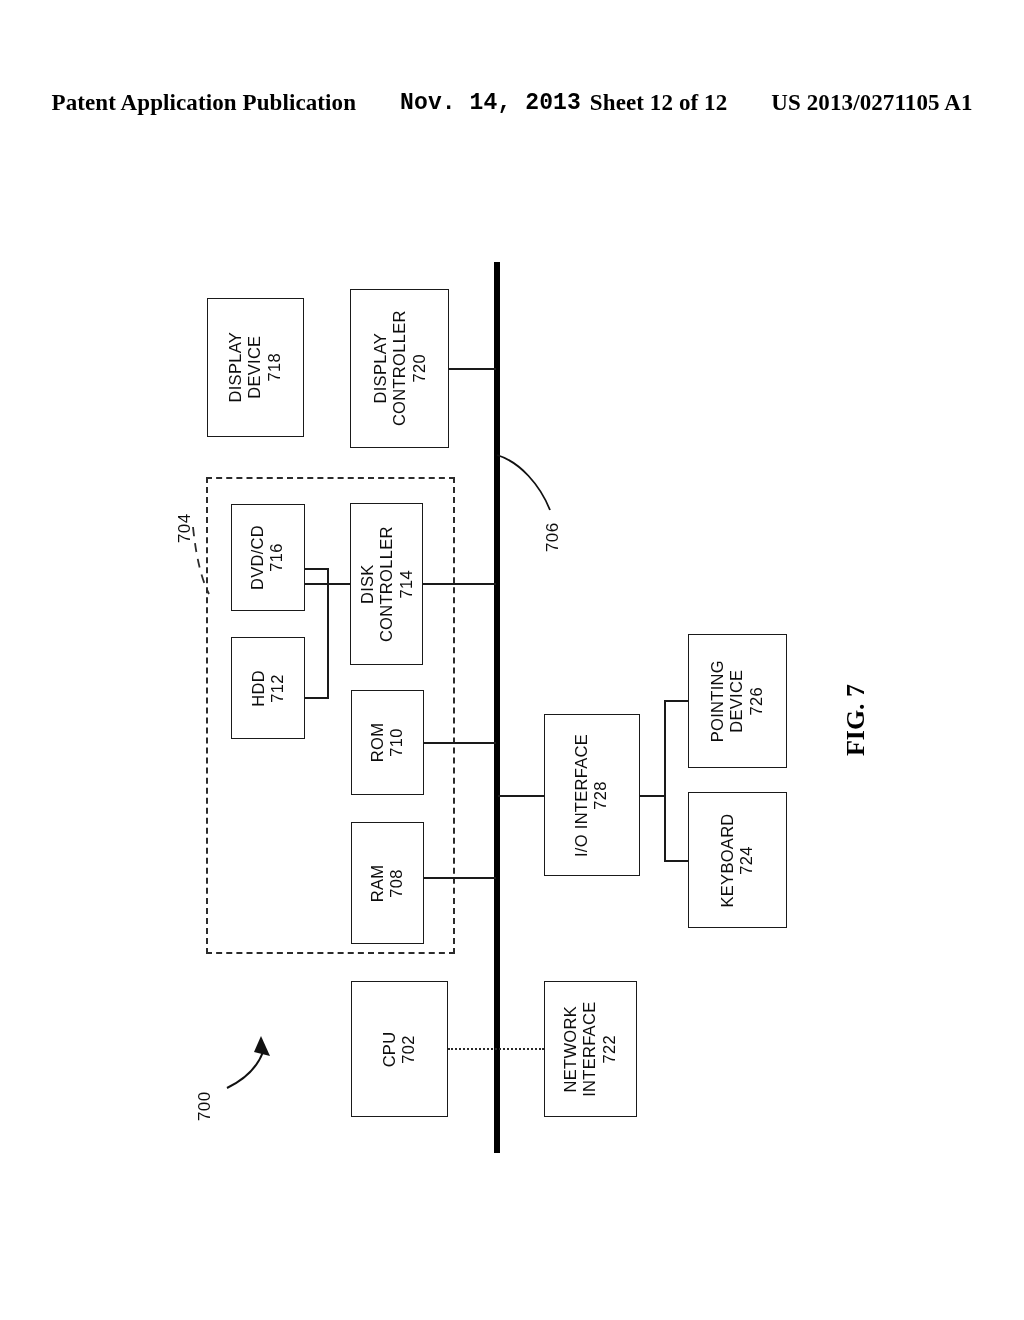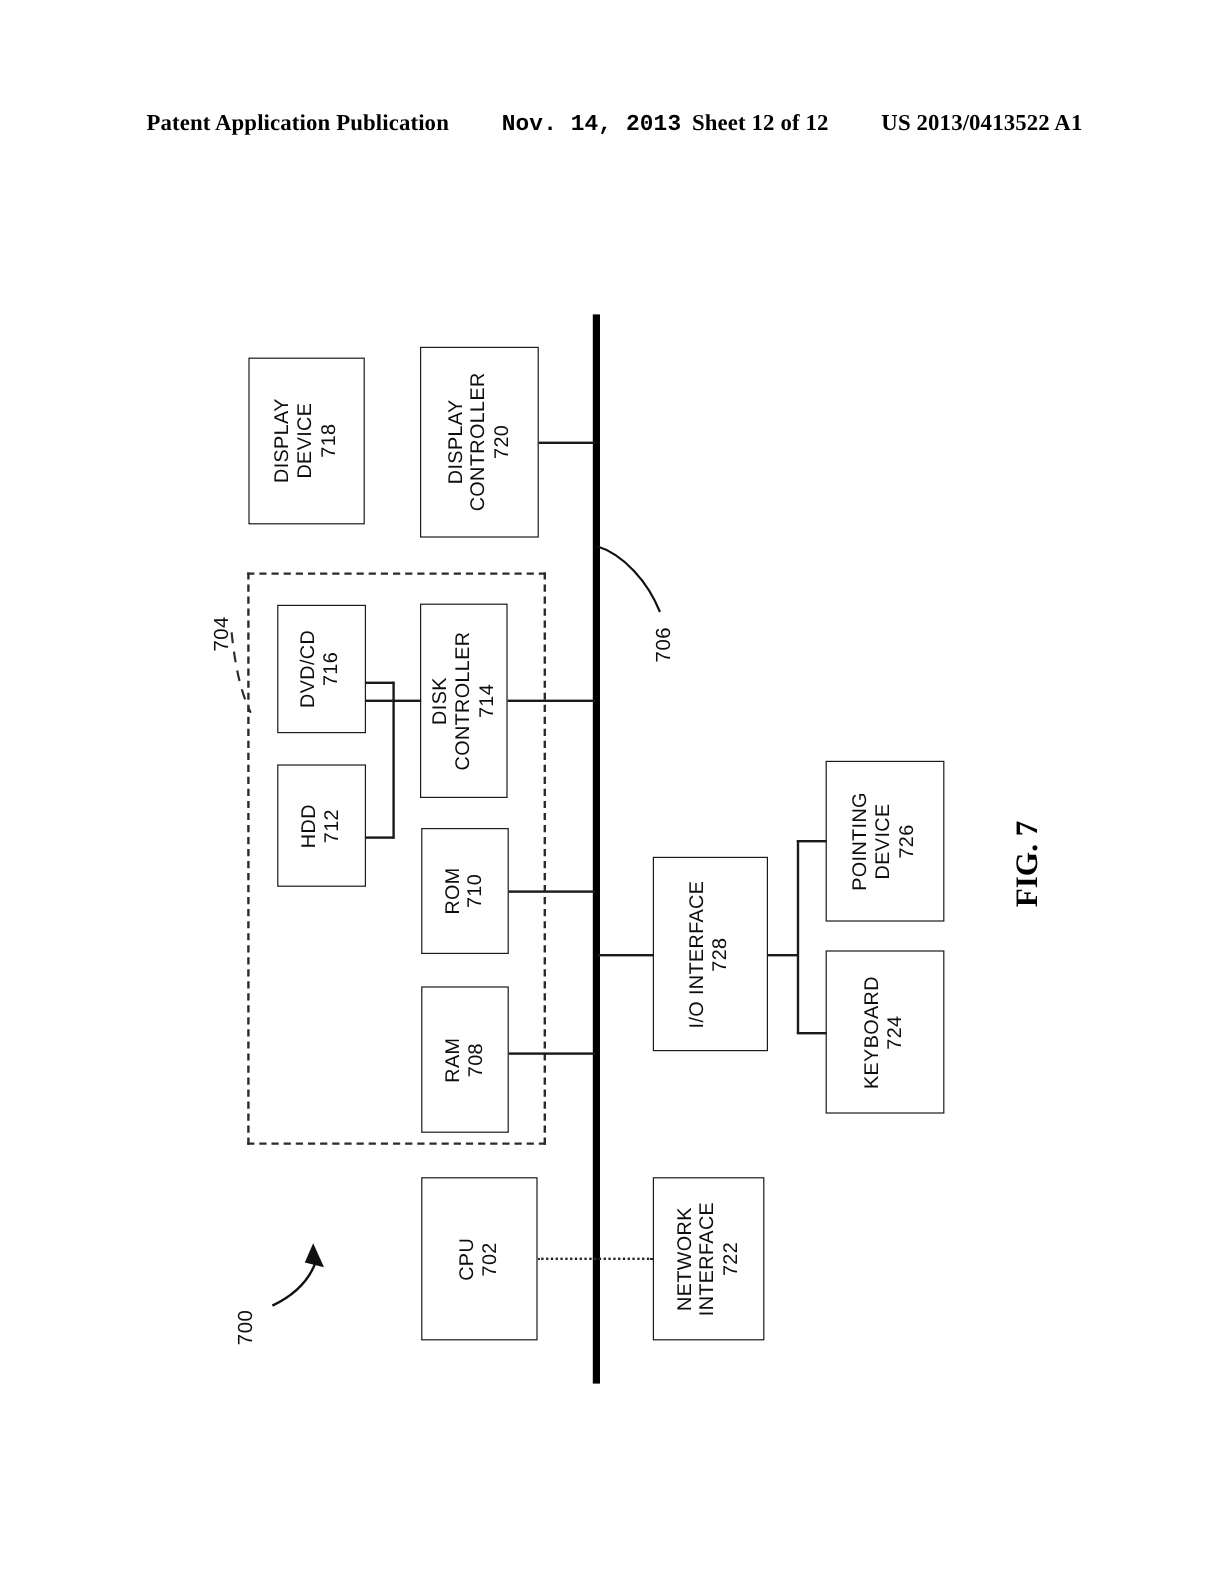--- a/index.html
+++ b/index.html
@@ -24,21 +24,21 @@
     position: absolute;
     left: 0;
     top: 88px;
     width: 1024px;
     height: 30px;
     display: flex;
     align-items: center;
     justify-content: center;
     font-family: "Liberation Serif", serif;
     font-weight: bold;
-    font-size: 19px;
+    font-size: 23px;
     color: #000;
     letter-spacing: 0.1px;
     white-space: nowrap;
   }
   #header .h-pub   { margin-right: 44px; }
   #header .h-date  { margin-right: 9px; font-family: Liberation Mono, monospace; }
   #header .h-sheet { margin-right: 44px; }
   #header .h-num   { }
 
   
@@ -152,21 +152,21 @@
 </style>
 </head>
 <body>
 
 <div id="page">
 
   <div id="header">
     <span class="h-pub">Patent Application Publication</span>
     <span class="h-date">Nov. 14, 2013</span>
     <span class="h-sheet">Sheet 12 of 12</span>
-    <span class="h-num">US 2013/0413522 A1</span>
+    <span class="h-num">US 2013/0271105 A1</span>
   </div>
 
   <div id="figure">
 
     <div id="mem-group"></div>
 
     <div id="bus"></div>
 
     <div class="box" style="left:207px; top:298px; width:97px; height:139px;">
       <div class="blabel">

